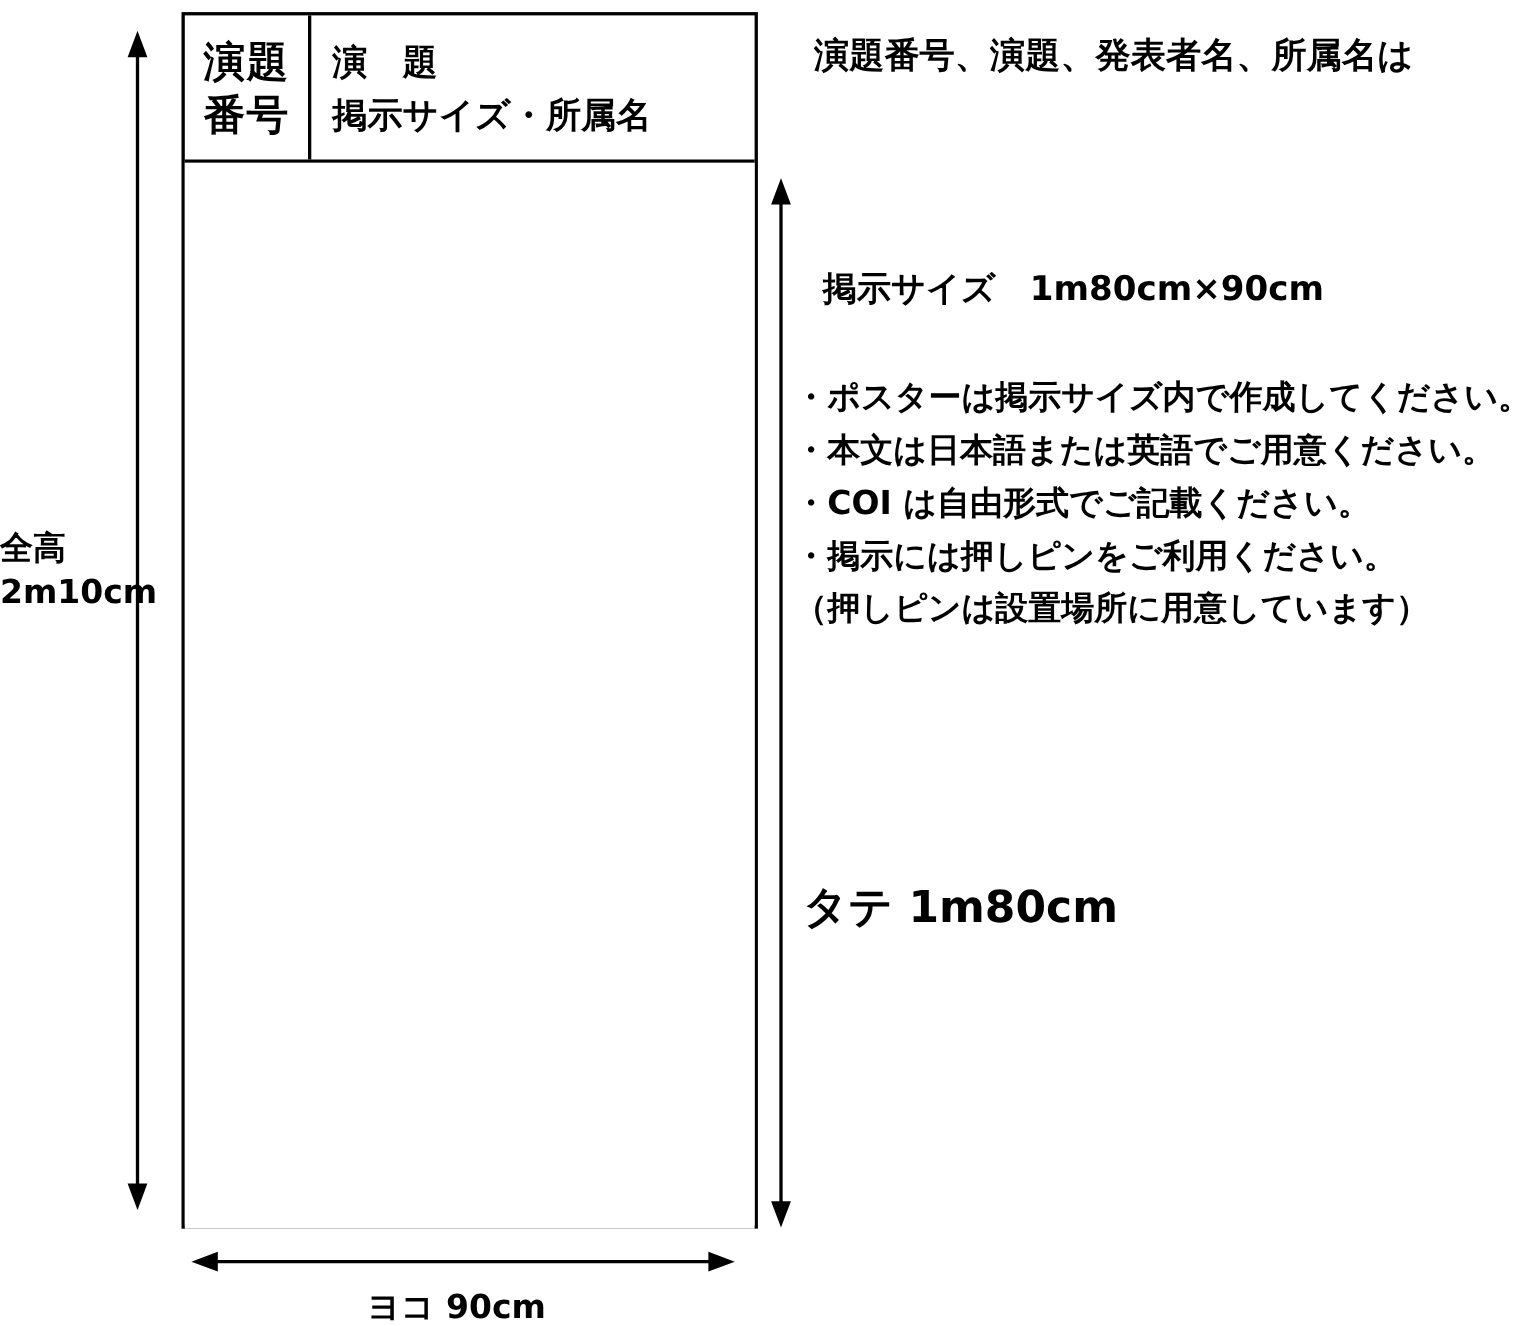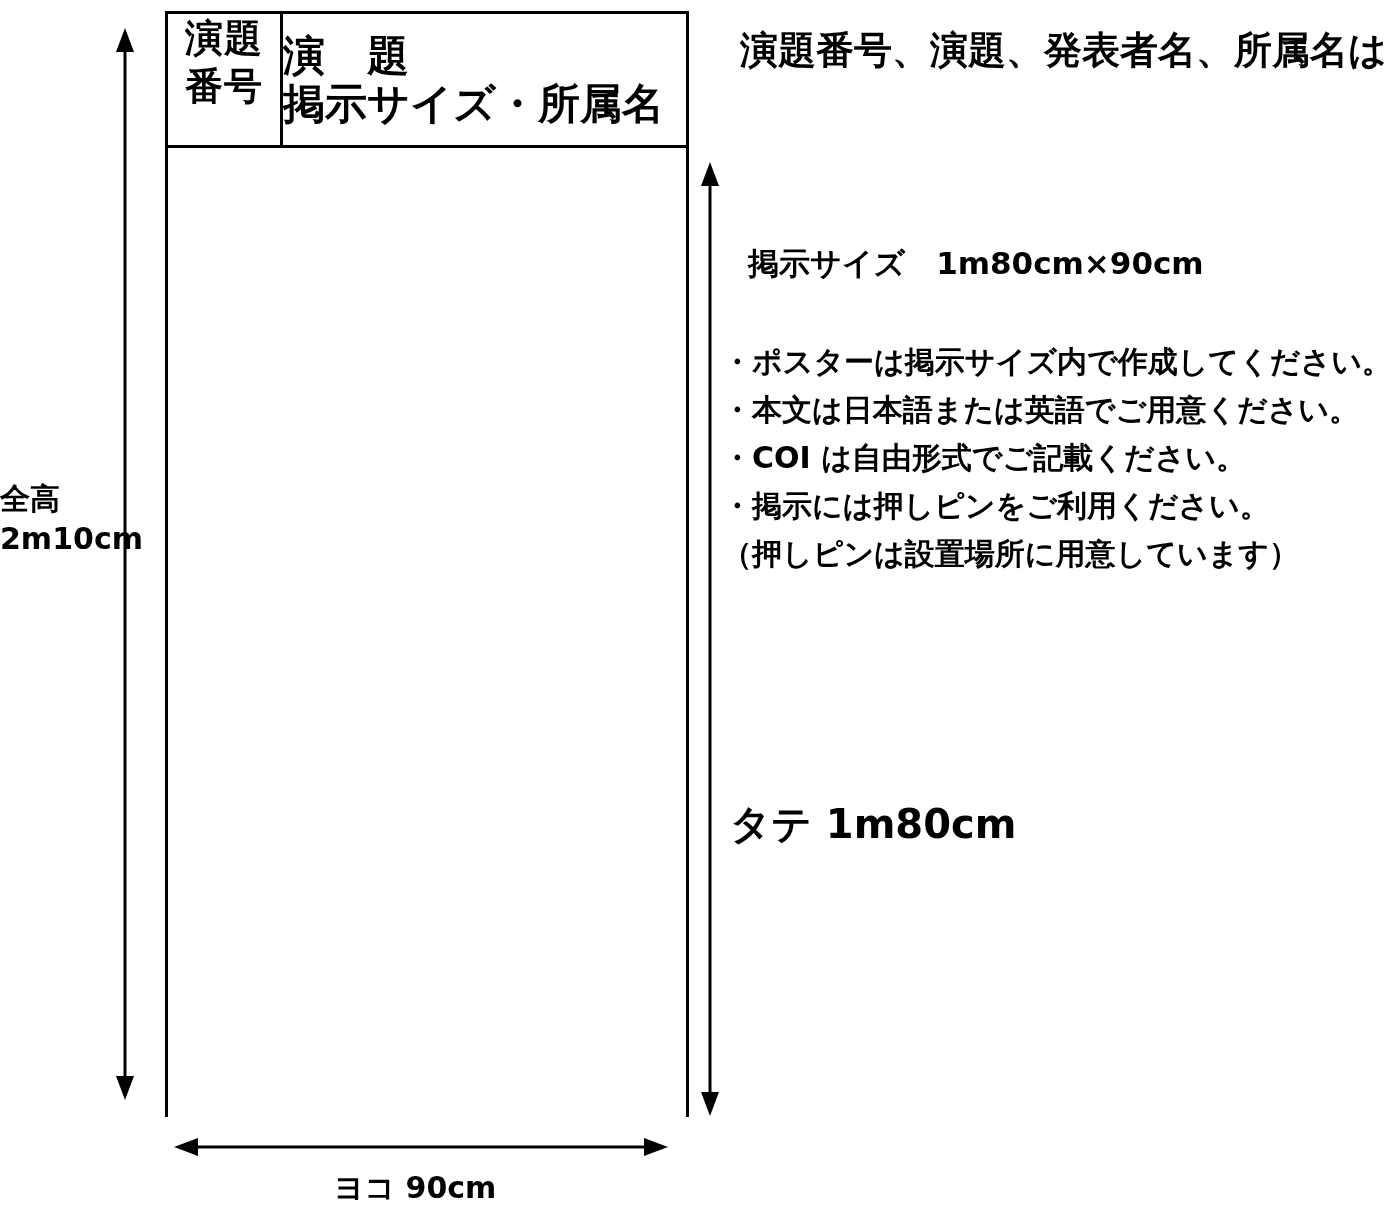--- a/index.html
+++ b/index.html
@@ -29,34 +29,34 @@
   .board-header {
     display: flex;
     height: 134px;
     border-bottom: 3px solid #000000;
   }
   .cell-number {
     width: 115px;
     border-right: 3px solid #000000;
     display: flex;
     flex-direction: column;
-    justify-content: flex-start;
+    justify-content: center;
     align-items: center;
     font-size: 38px;
     font-weight: 700;
     line-height: 48px;
     letter-spacing: 1px;
   }
   .cell-title {
     flex: 1;
     display: flex;
     flex-direction: column;
     justify-content: center;
-    padding-left: 0;
-    font-size: 42px;
+    padding-left: 19px;
+    font-size: 32px;
     font-weight: 700;
     line-height: 48px;
     white-space: nowrap;
   }
   .board-body {
     height: 969px;
     background: #ffffff;
   }
 
   
@@ -72,21 +72,21 @@
   
   .txt {
     position: absolute;
     white-space: nowrap;
     font-weight: 600;
     color: #000000;
   }
   .prep-note {
     left: 740px;
     top: 25px;
-    font-size: 38px;
+    font-size: 32px;
     line-height: 50px;
   }
   .size-note {
     left: 748px;
     top: 243px;
     font-size: 31px;
     line-height: 40px;
   }
   .bullet-list {
     left: 722px;

